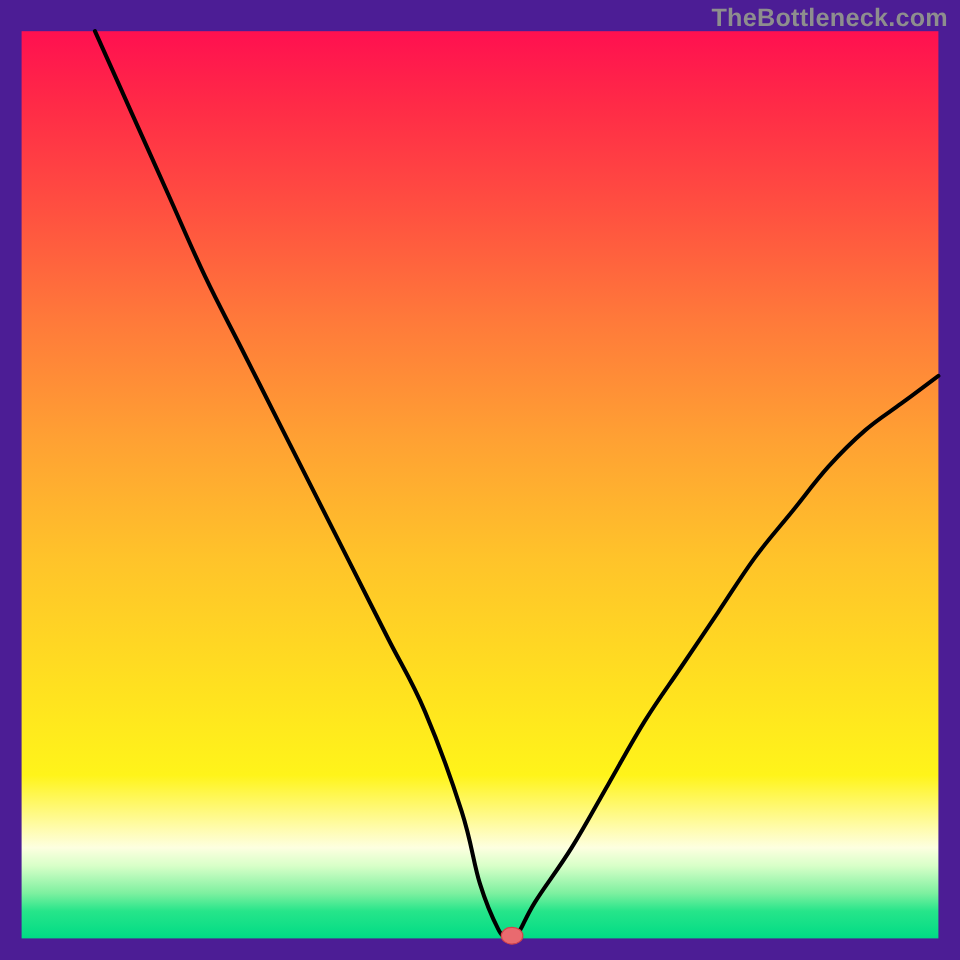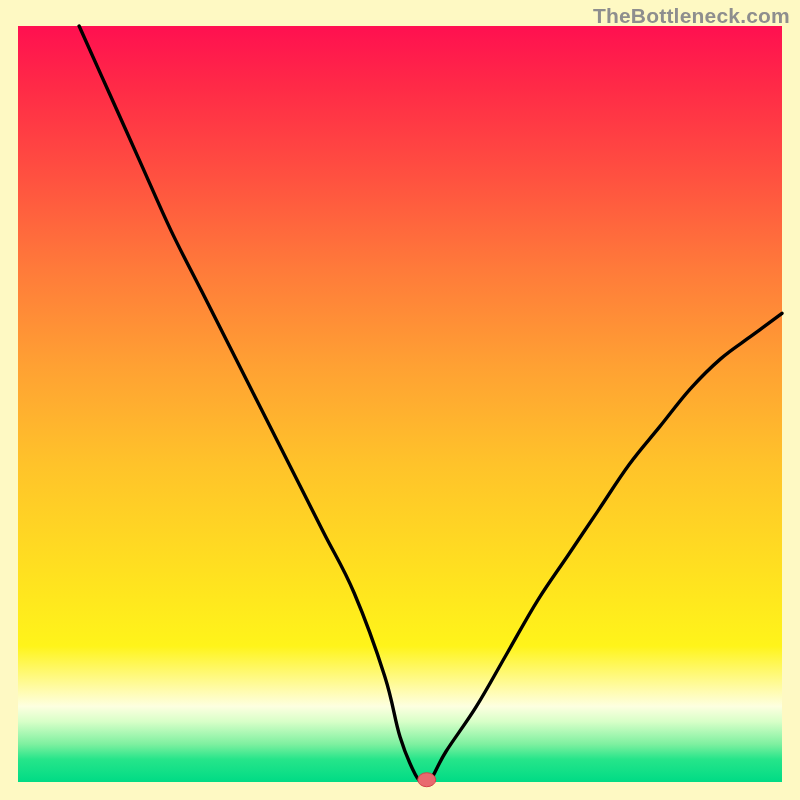--- a/index.html
+++ b/index.html
@@ -8,21 +8,21 @@
     width: 800px;
     height: 800px;
     background: #000;
     overflow: hidden;
     font-family: Arial, Helvetica, sans-serif;
   }
   .frame {
     position: relative;
     width: 800px;
     height: 800px;
-    background: #fef9c3;
+    background: #4c1d95;
   }
   
   .plot-area {
     position: absolute;
     background:
       
       linear-gradient(
         to bottom,
         #ff1050 0%,
         #ff2a47 8%,

